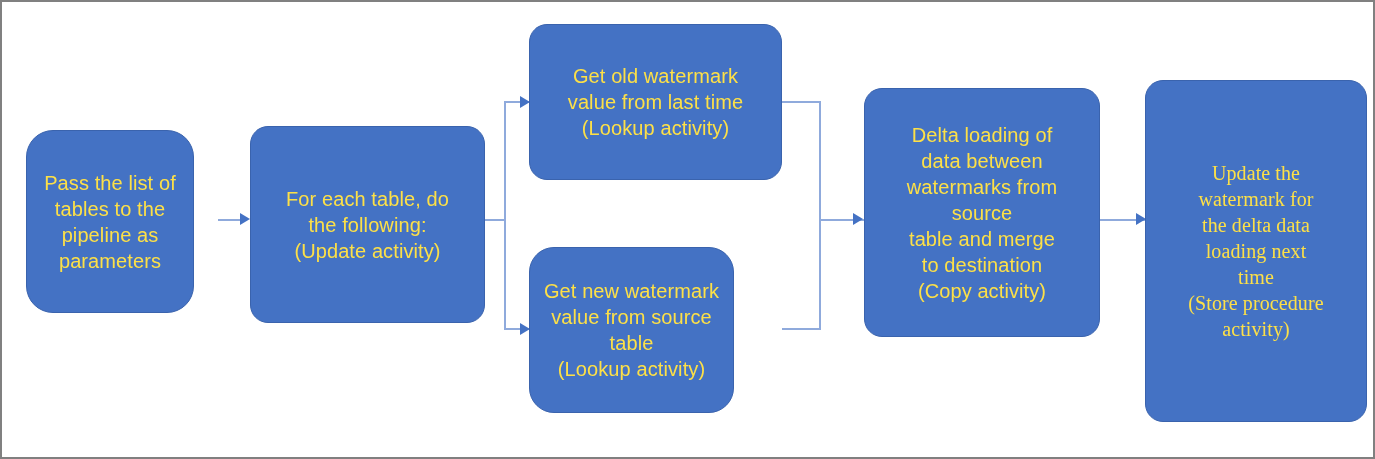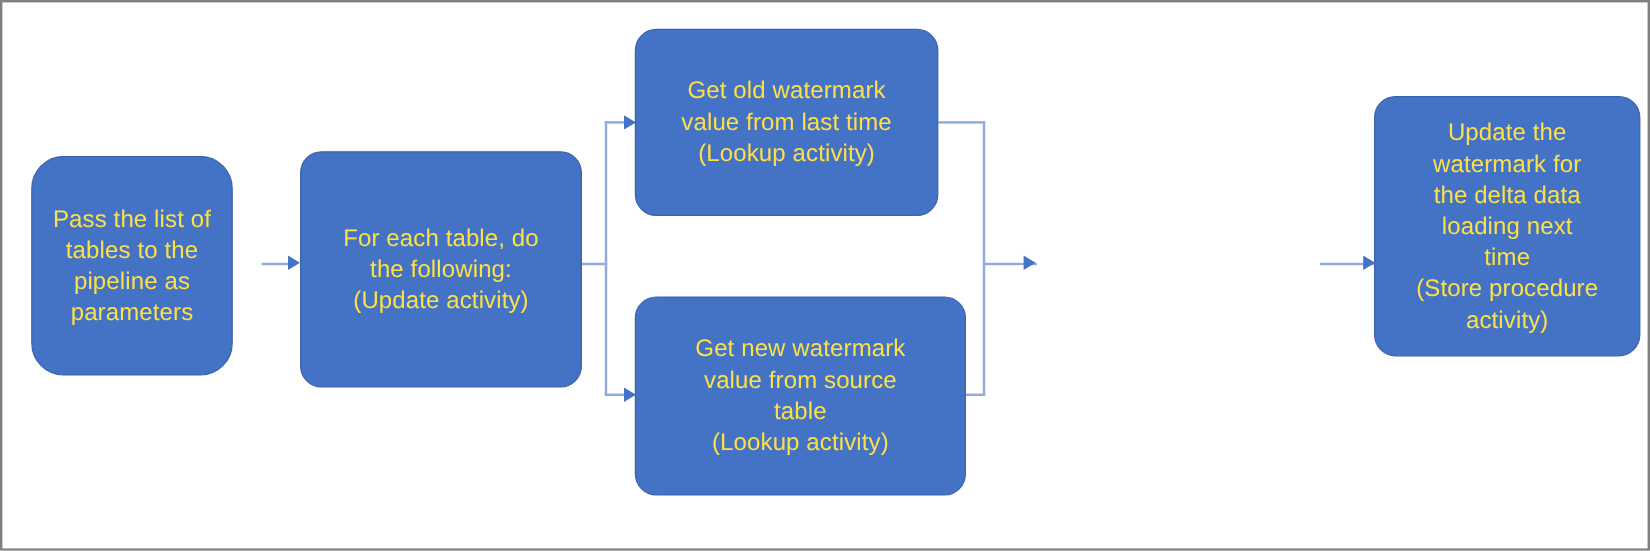--- a/index.html
+++ b/index.html
@@ -87,27 +87,34 @@
 parameters</div>
 
   <div class="node" style="left:248px; top:124px; width:235px; height:197px; font-size:20px;">For each table, do
 the following:
 (Update activity)</div>
 
   <div class="node" style="left:527px; top:22px; width:253px; height:156px; font-size:20px;">Get old watermark
 value from last time
 (Lookup activity)</div>
 
-  <div class="node" style="left:527px; top:245px; width:276px; height:166px; font-size:20px;">Get new watermark
+  <div class="node" style="left:527px; top:245px; width:205px; height:166px; font-size:20px;border-radius:25px;">Get new watermark
 value from source
 table
 (Lookup activity)</div>
 
+  <div class="node" style="left:862px; top:86px; width:236px; height:249px; font-size:20px;">Delta loading of
+data between
+watermarks from
+source
+table and merge
+to destination
+(Copy activity)</div>
 
-  <div class="node" style="left:1143px; top:78px; width:222px; height:217px; font-size:20px;">Update the
+  <div class="node" style="left:1143px; top:78px; width:222px; height:342px; font-size:20px;font-family:Liberation Serif, serif;">Update the
 watermark for
 the delta data
 loading next
 time
 (Store procedure
 activity)</div>
 
 </div>
 
 </body></html>

